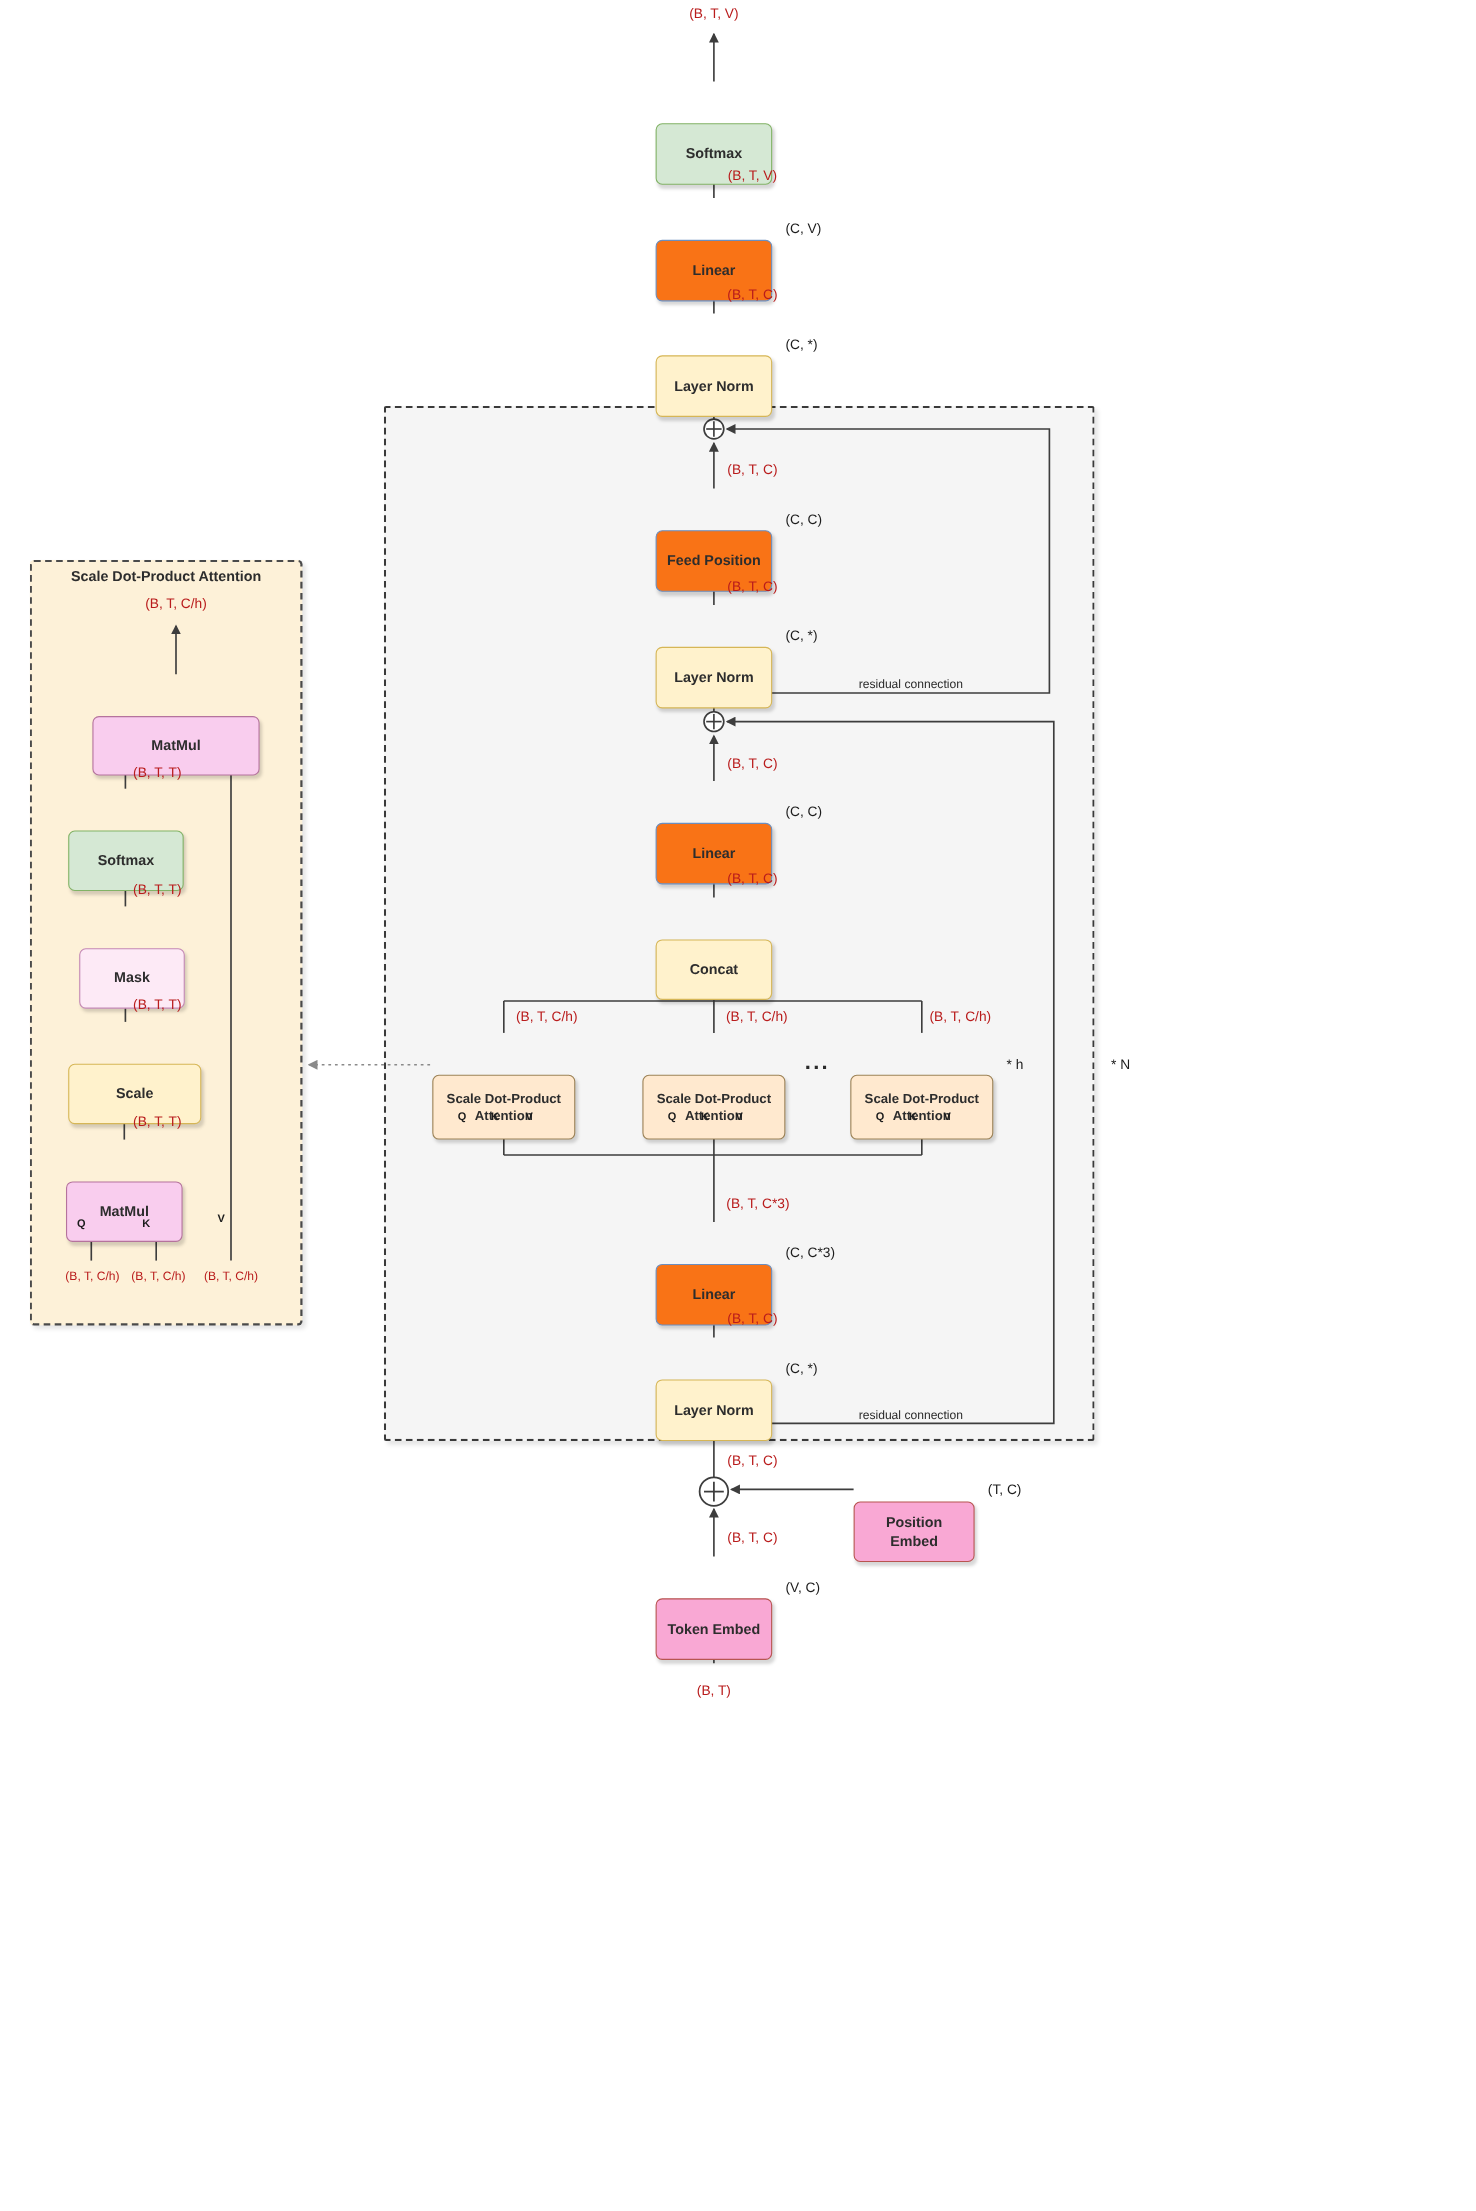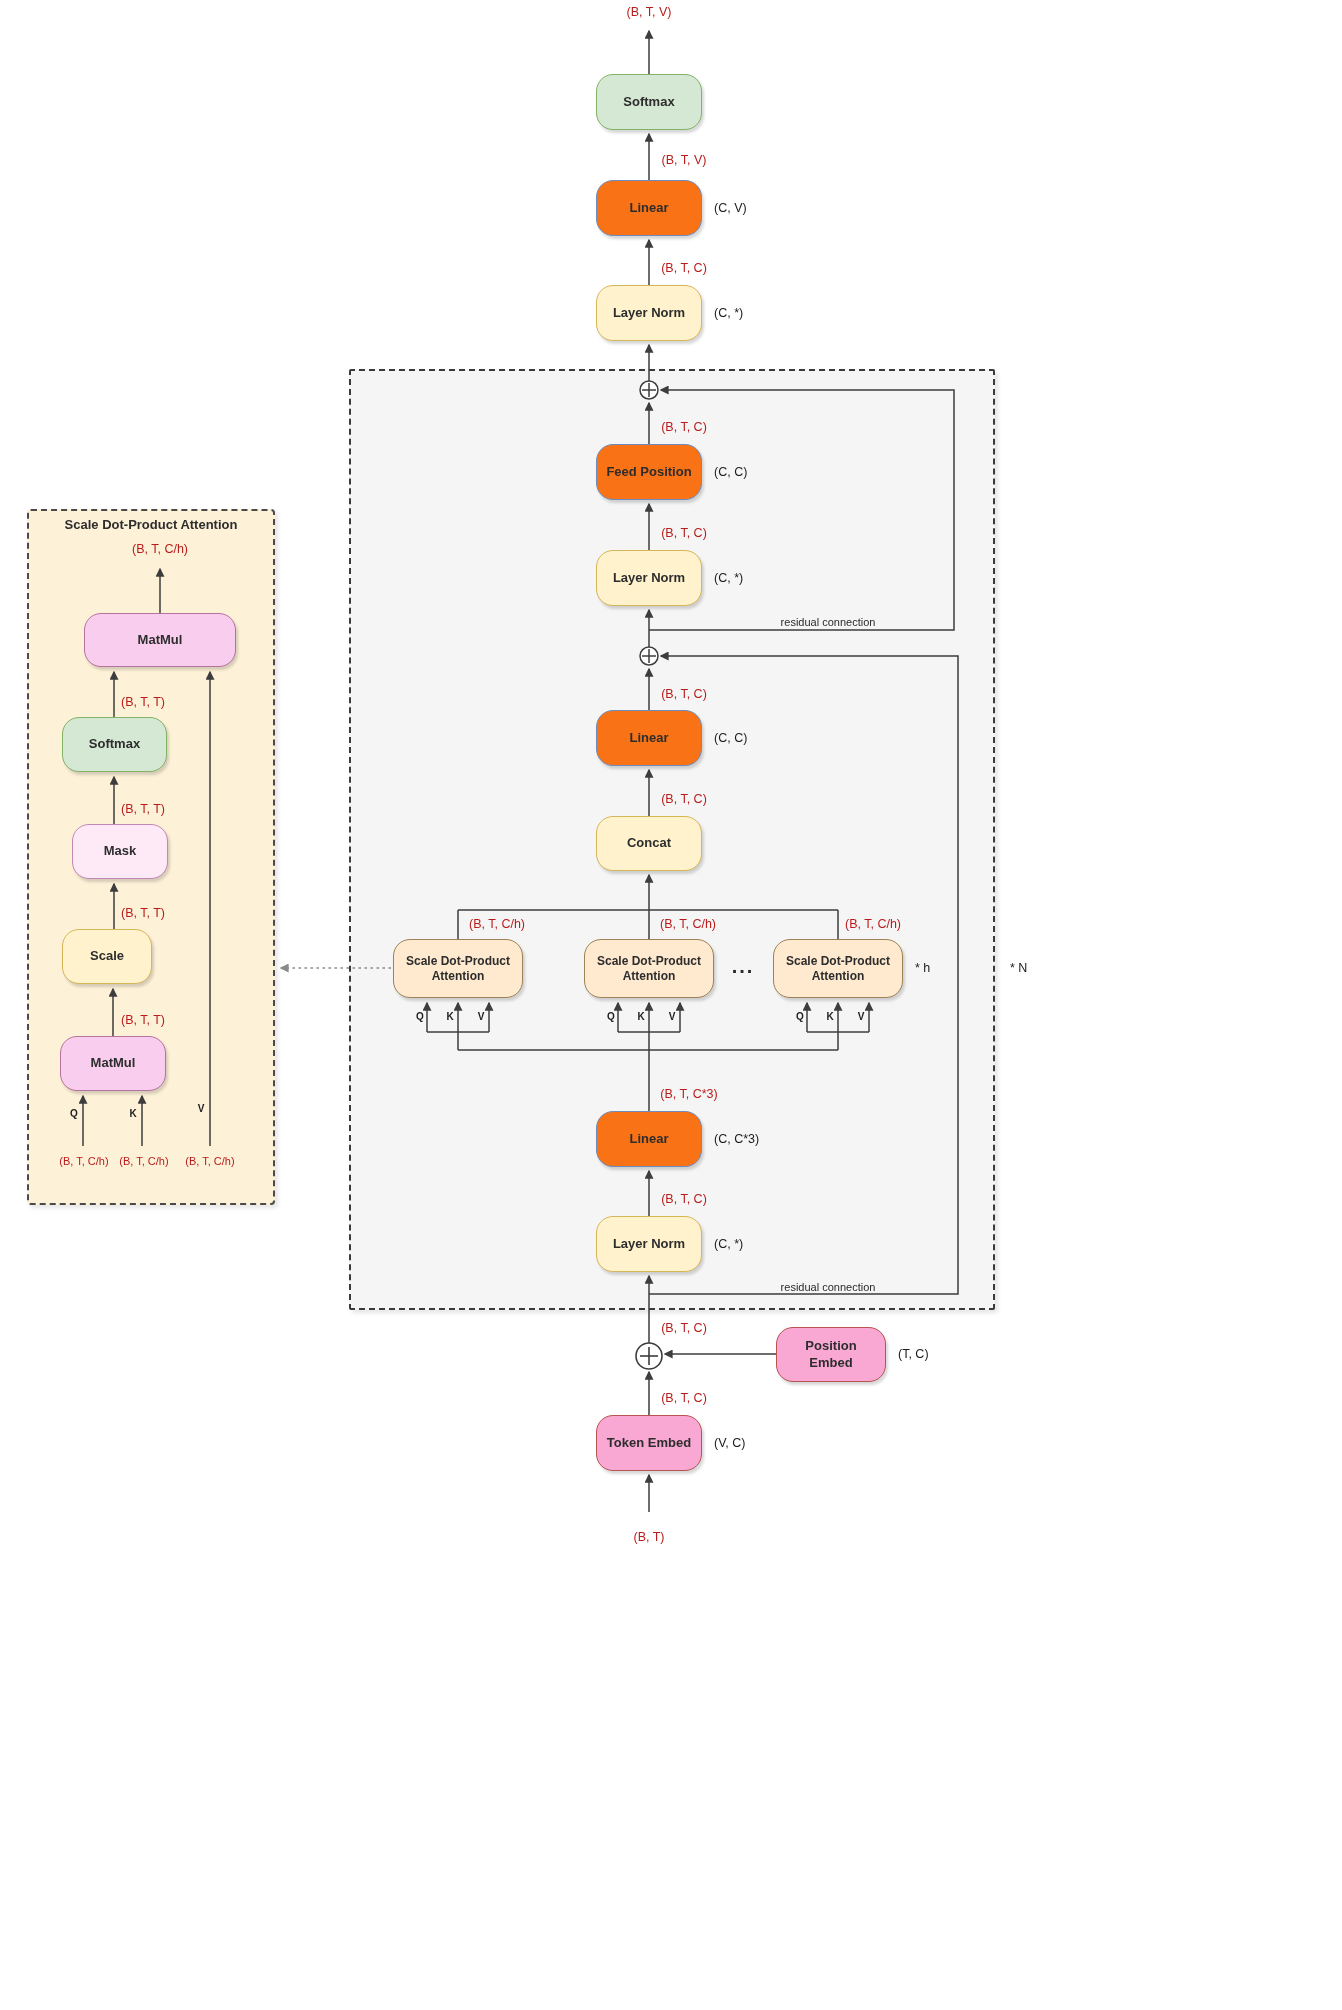--- a/index.html
+++ b/index.html
@@ -17,23 +17,23 @@
   }
   .detail-panel{
     left:27px;top:509px;width:248px;height:696px;
     background:#fdf1d8;border:2px dashed #4a4a4a;border-radius:4px;
     box-shadow:3px 3px 4px rgba(0,0,0,0.10);
   }
   svg.connectors{position:absolute;left:0;top:0;z-index:1;pointer-events:none;}
   .box{
     position:absolute;z-index:2;box-sizing:border-box;
     display:flex;align-items:center;justify-content:center;text-align:center;
-    border:1.6px solid;border-radius:17px;
+    border:1.6px solid;border-radius:6px;
     font-weight:bold;font-size:13px;color:#2d2d2d;line-height:1.25;
-    padding:2px 6px;box-shadow:2px 3px 3px rgba(0,0,0,0.16);
+    padding:2px 6px;box-shadow:2px 3px 3px rgba(0,0,0,0.16);margin-top:38px;
   }
   .head{font-size:12px;}
   .green{background:#d5e8d4;border-color:#82b366;}
   .blue{background:#f97316;border-color:#6c8ebf;}
   .yellow{background:#fff2cc;border-color:#d6b656;}
   .red{background:#f9a8d4;border-color:#b85450;}
   .tan{background:#ffe9cf;border-color:#9c8256;}
   .pink{background:#f9cdee;border-color:#b5739d;}
   .lightpink{background:#fdeaf6;border-color:#c488b4;}
   .lbl{
@@ -180,21 +180,21 @@
   <div class="box tan head" style="left:773px;top:939px;width:130px;height:59px">Scale Dot-Product Attention</div>
   <div class="box blue" style="left:596px;top:1111px;width:106px;height:56px">Linear</div>
   <div class="box yellow" style="left:596px;top:1216px;width:106px;height:56px">Layer Norm</div>
   <div class="box red" style="left:776px;top:1327px;width:110px;height:55px">Position Embed</div>
   <div class="box red" style="left:596px;top:1415px;width:106px;height:56px">Token Embed</div>
 
   <span class="panel-title" style="left:151px;top:524px">Scale Dot-Product Attention</span>
   <div class="box pink" style="left:84px;top:613px;width:152px;height:54px">MatMul</div>
   <div class="box green" style="left:62px;top:717px;width:105px;height:55px">Softmax</div>
   <div class="box lightpink" style="left:72px;top:824px;width:96px;height:55px">Mask</div>
-  <div class="box yellow" style="left:62px;top:929px;width:90px;height:55px">Scale</div>
+  <div class="box yellow" style="left:62px;top:929px;width:121px;height:55px">Scale</div>
   <div class="box pink" style="left:60px;top:1036px;width:106px;height:55px">MatMul</div>
 
   <span class="lbl" style="left:649px;top:12px">(B, T, V)</span>
   <span class="lbl" style="left:684px;top:160px">(B, T, V)</span>
   <span class="lbl" style="left:684px;top:268px">(B, T, C)</span>
   <span class="lbl" style="left:684px;top:427px">(B, T, C)</span>
   <span class="lbl" style="left:684px;top:533px">(B, T, C)</span>
   <span class="lbl" style="left:684px;top:694px">(B, T, C)</span>
   <span class="lbl" style="left:684px;top:799px">(B, T, C)</span>
   <span class="lbl" style="left:497px;top:924px">(B, T, C/h)</span>

